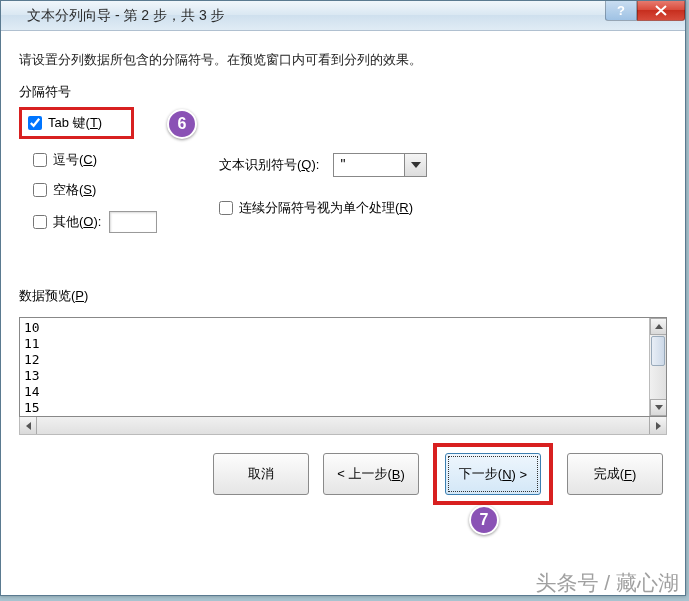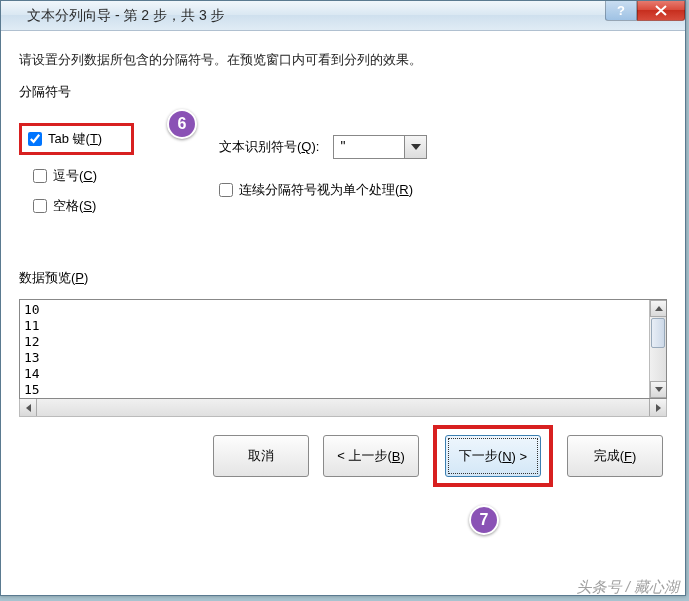--- a/index.html
+++ b/index.html
@@ -209,22 +209,21 @@
   }
   .next-wrap {
     border: 4px solid #d82020;
     padding: 6px 8px;
     margin: -10px 0;
   }
   .watermark {
     position:absolute;
     right: 10px; bottom: 4px;
     color: rgba(120,120,120,0.7);
-    font-size: 15px;
-    font-style: italic;
+    font-size: 21px;
     pointer-events:none;
   }
 </style>
 </head>
 <body>
 
 <div class="window">
   <div class="titlebar">
     <span class="title">文本分列向导 - 第 2 步，共 3 步</span>
     <div class="winbtns">
@@ -256,20 +255,25 @@
         <label class="chk-row indent">
           <input type="checkbox" style="">
           <span><span>逗号(</span><u>C</u><span>)</span></span>
         </label>
 
         <label class="chk-row indent">
           <input type="checkbox" style="">
           <span><span>空格(</span><u>S</u><span>)</span></span>
         </label>
 
+        <label class="chk-row indent">
+          <input type="checkbox" style="">
+          <span><span>其他(</span><u>O</u><span>):</span></span>
+          <input type="text" class="other-input" value="" style="">
+        </label>
       </div>
 
       <div class="right-col">
         <div class="row">
           <span><span>文本识别符号(</span><u>Q</u><span>):</span></span>
           <div class="combo">
             <div class="txt">"</div>
             <div class="arrow">
               <svg viewBox="0 0 10 6">
                   <path d="M0 0 L5 6 L10 0 Z" fill="#333"></path>

